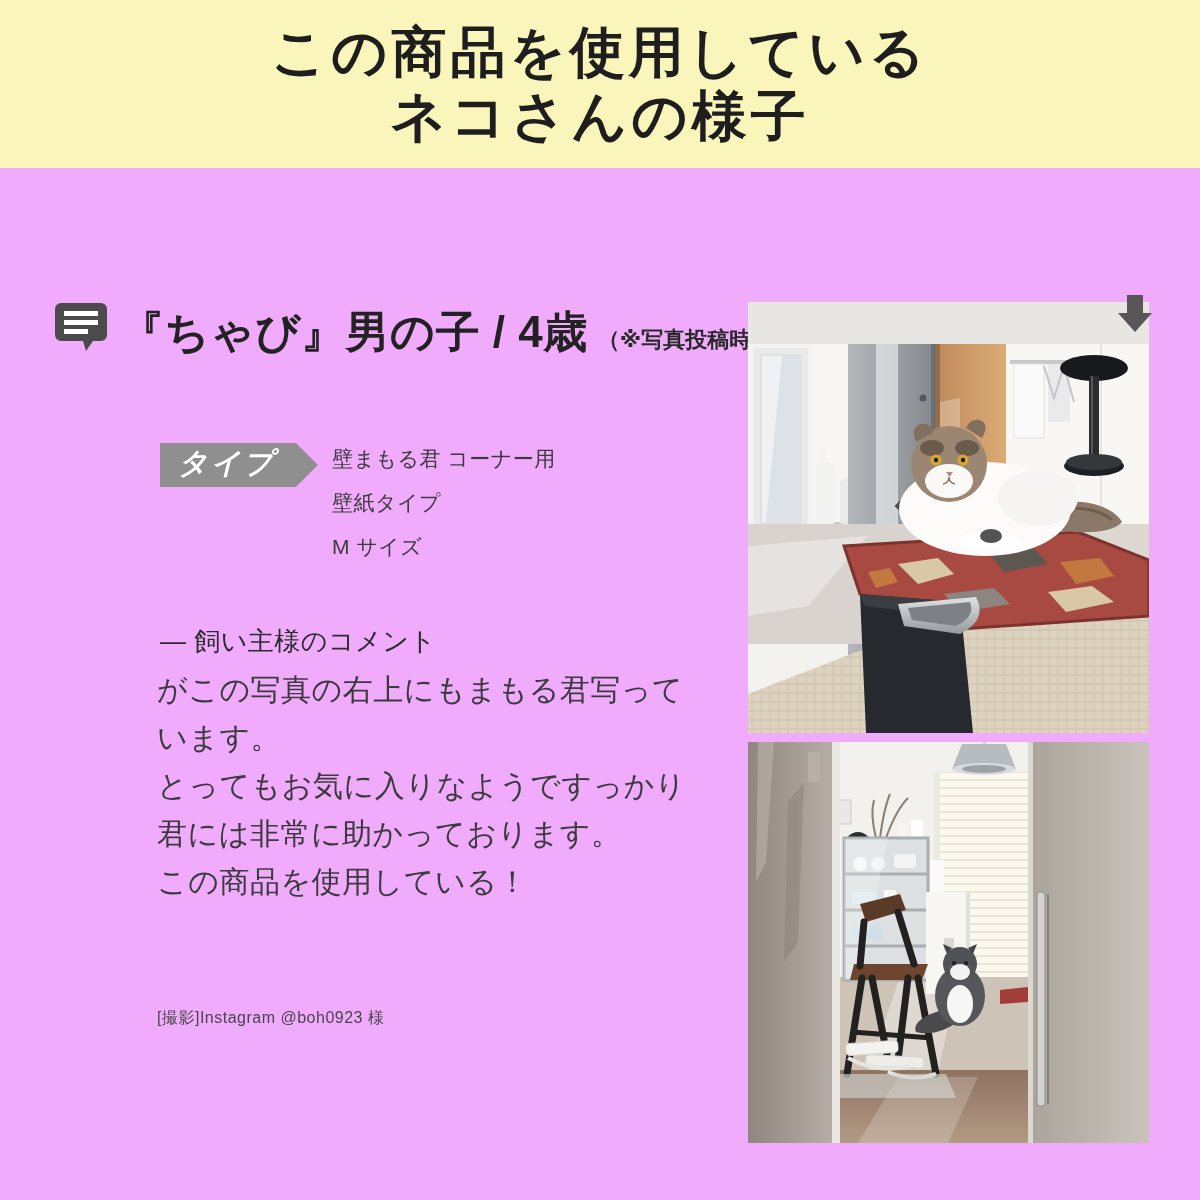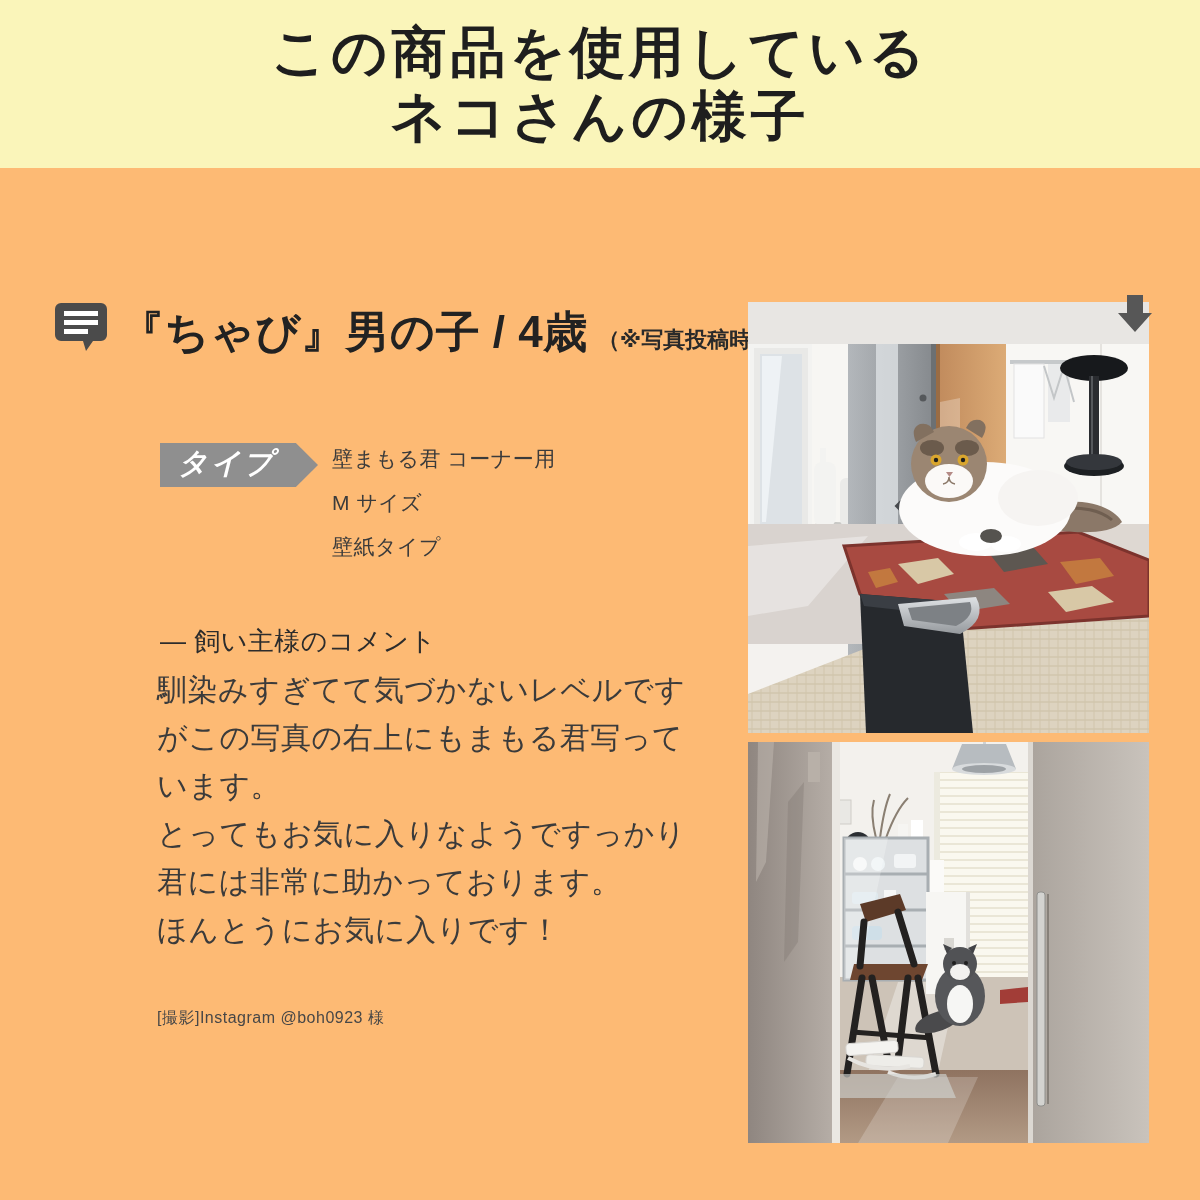--- a/index.html
+++ b/index.html
@@ -2,21 +2,21 @@
 <html lang="ja" style="--banner-bg: #faf5ba; --heading-text: #1e1e1e; --badge-bg: #8f8f8f; --badge-text: #ffffff; --body-text: #3b3b3b; --icon-gray: #4b4b4b; --arrow-gray: #575757;"><head>
 <meta charset="utf-8">
 <style>
   * { margin:0; padding:0; box-sizing:border-box; }
   html,body { background:#ffffff; }
   body {
     width:1200px; height:1200px;
     font-family:"Liberation Sans","DejaVu Sans",sans-serif;
     color:#333;
   }
-  .page { position:relative; width:1200px; height:1200px; background:#fdba74; overflow:hidden; }
+  .page { position:relative; width:1200px; height:1200px; background:#f0abfc; overflow:hidden; }
 
   
   .banner {
     position:absolute; left:0; top:0; width:1200px; height:168px;
     background:var(--banner-bg,#faf5ba);
     text-align:center; padding-top:20px;
   }
   .banner .line {
     font-size:55px; font-weight:800; line-height:64px;
     letter-spacing:4px; color:var(--heading-text,#1e1e1e);
@@ -91,32 +91,31 @@
 
   <h2 class="cat-title">
     <span>『ちゃび』男の子 / 4歳</span><span class="note">（※写真投稿時）</span>
   </h2>
 
   <div class="type-badge">
     <span>タイプ</span>
   </div>
   <div class="type-lines">
     <div>壁まもる君 コーナー用</div>
+    <div>壁紙タイプ</div>
     <div>M サイズ</div>
-    <div>壁紙タイプ</div>
   </div>
 
   <h3 class="comment-heading">— 飼い主様のコメント</h3>
   <div class="comment-lines">
-    <div>馴染みすぎてて気づかないレベルです</div>
     <div>がこの写真の右上にもまもる君写って</div>
     <div>います。</div>
     <div>とってもお気に入りなようですっかり</div>
     <div>君には非常に助かっております。</div>
-    <div>ほんとうにお気に入りです！</div>
+    <div>この商品を使用している！</div>
   </div>
   <div class="credit">[撮影]Instagram @boh0923 様</div>
 
   <figure class="photo photo-1" aria-label="壁の角に貼った壁まもる君のそばでラグにくつろぐ長毛ネコ">
     <svg viewBox="0 0 401 431" aria-hidden="true">
       <defs>
         <linearGradient id="fr" x1="0" y1="0" x2="1" y2="0">
           <stop offset="0" stop-color="#b3b7bb"></stop>
             <stop offset="0.5" stop-color="#9da1a5"></stop>
             <stop offset="1" stop-color="#84888c"></stop>

